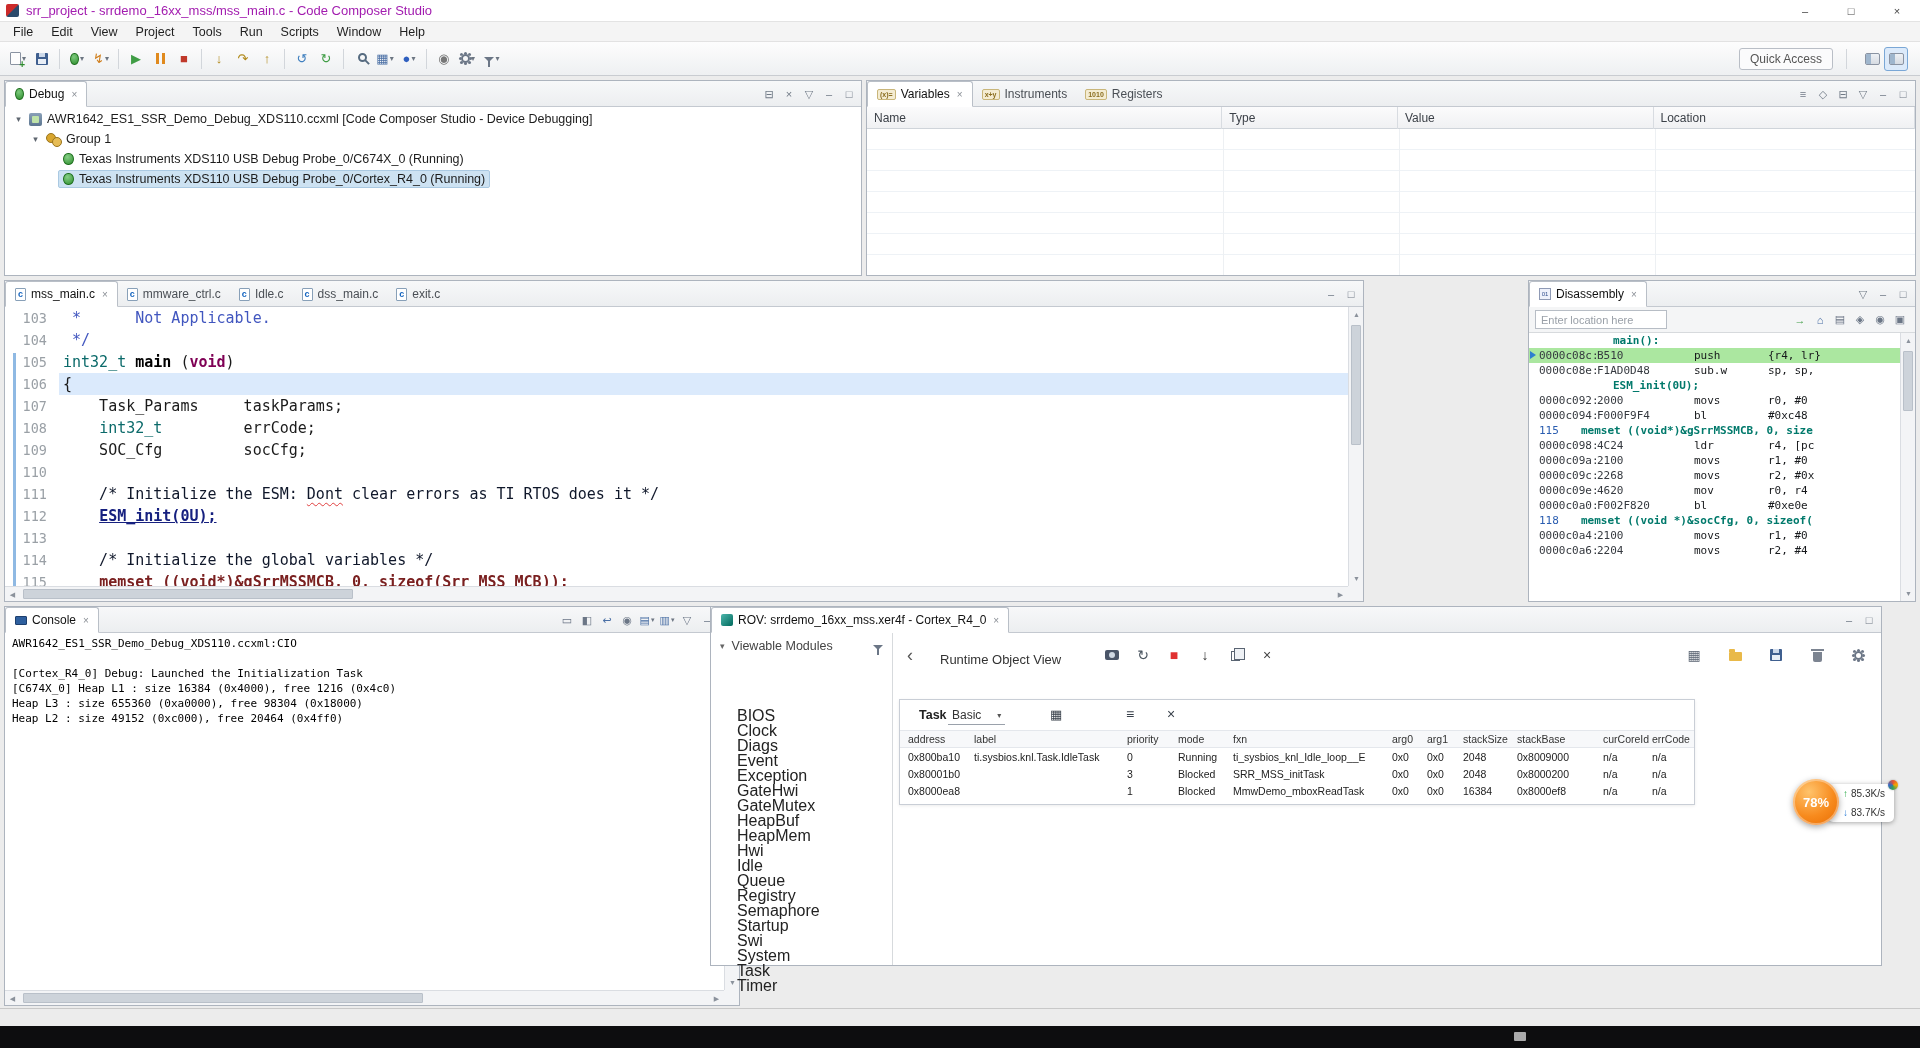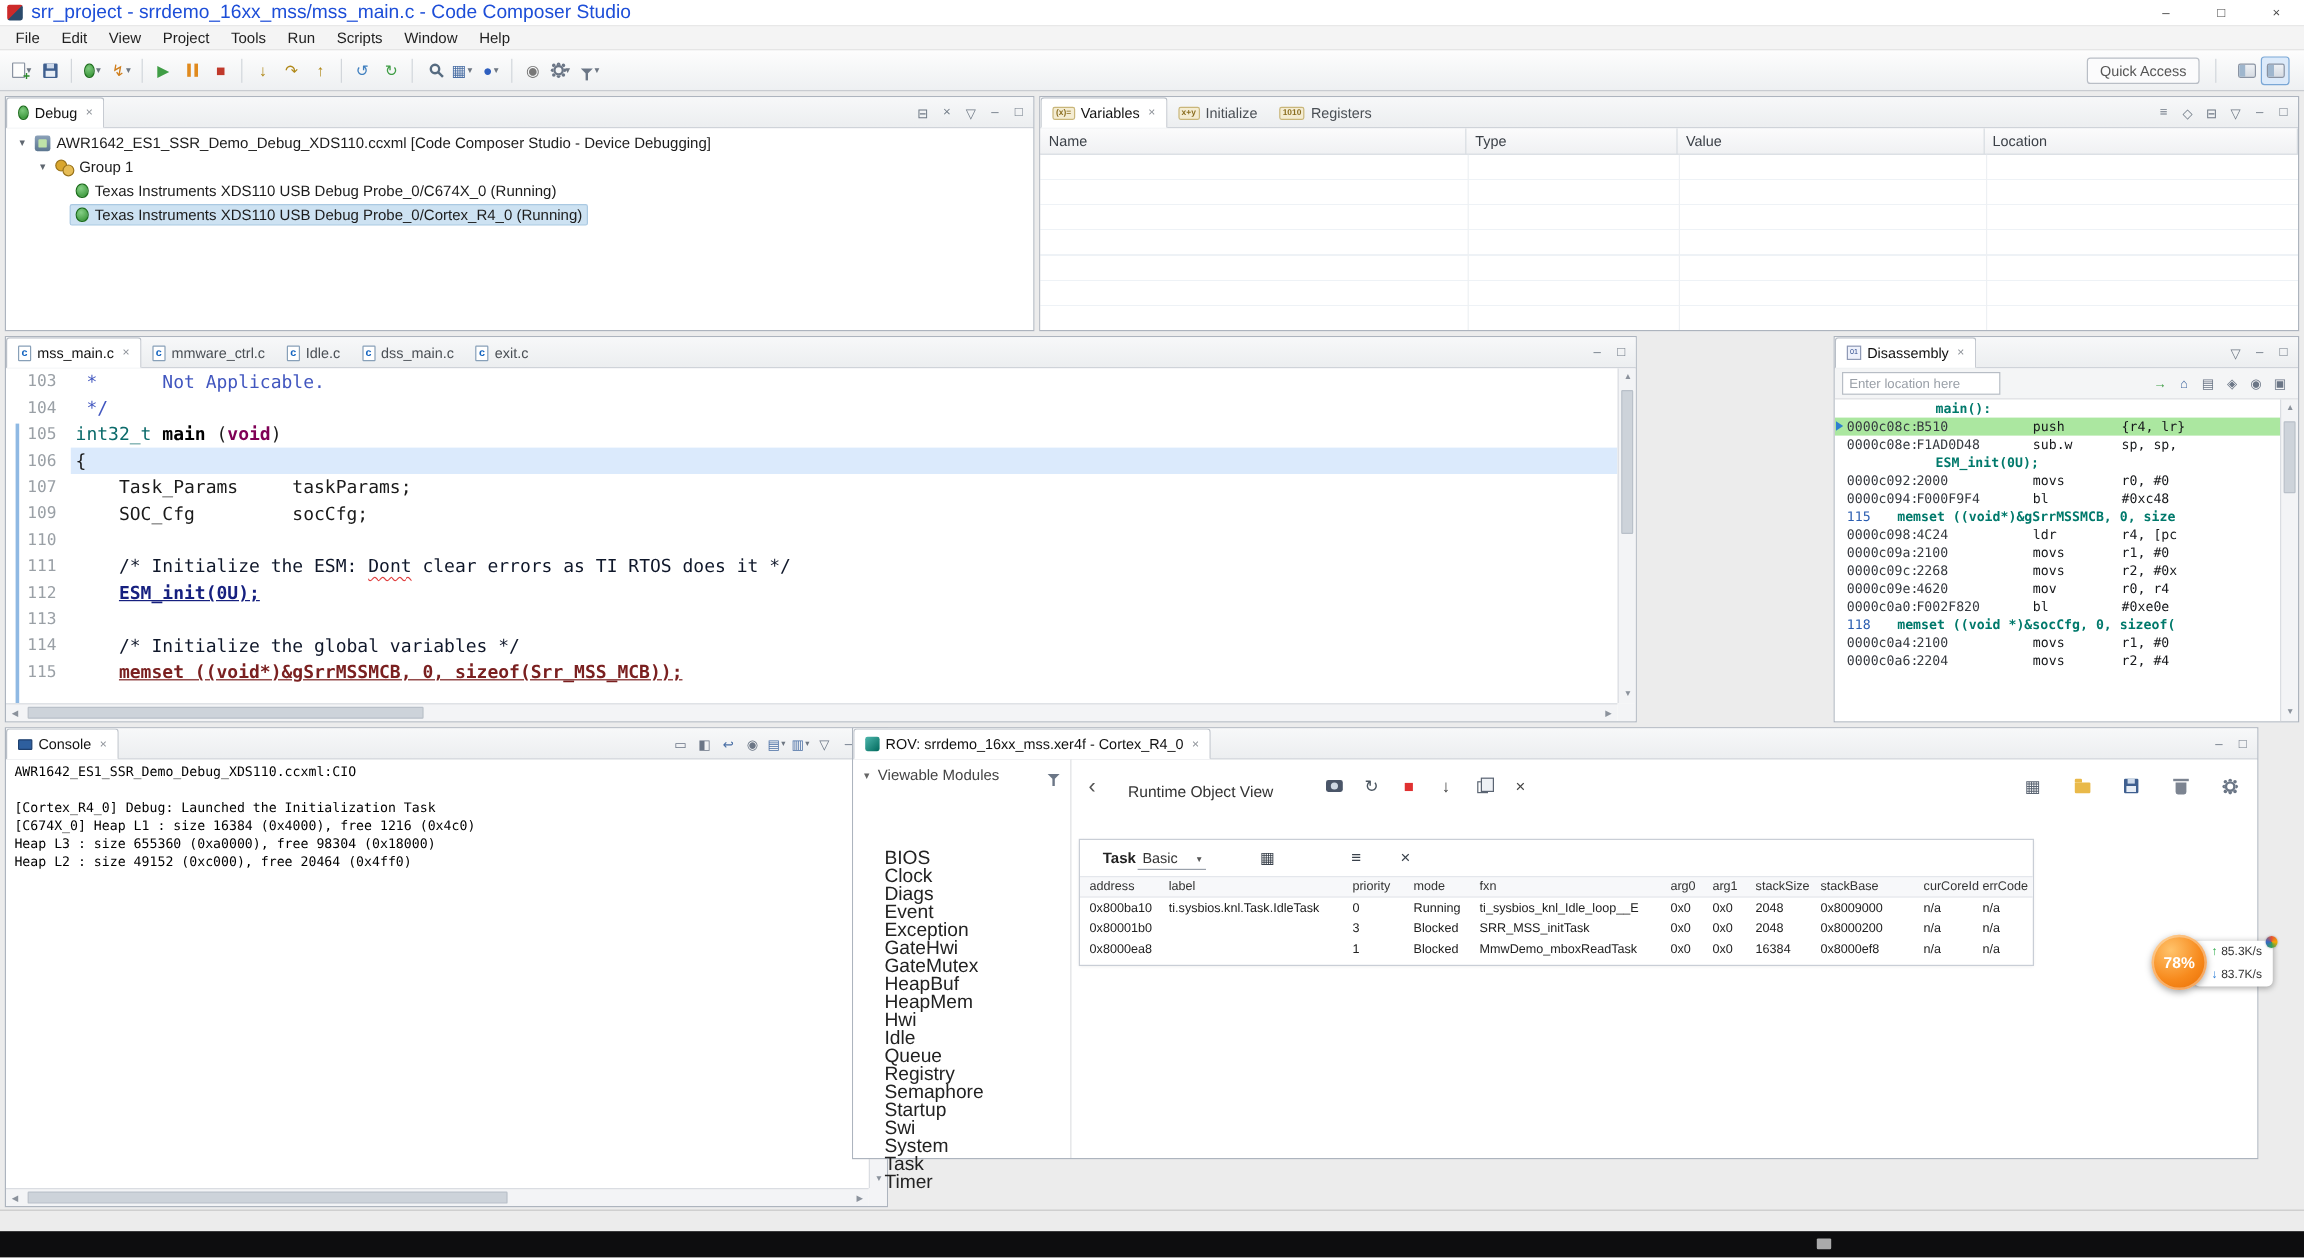--- a/index.html
+++ b/index.html
@@ -3,21 +3,21 @@
 <meta charset="utf-8">
 <style>
 *{margin:0;padding:0;box-sizing:border-box}
 html,body{width:1920px;height:1048px;overflow:hidden;background:#9a9a9a}
 body{font-family:"Liberation Sans",sans-serif;font-size:12px;color:#222}
 .screen{position:relative;width:1920px;height:1048px;background:#ececec;overflow:hidden}
 
 
 .titlebar{position:absolute;left:0;top:0;right:0;height:22px;background:#fff;display:flex;align-items:center;padding-left:6px;border-bottom:1px solid #e3e3e3}
 .app-icon{width:13px;height:13px;border-radius:2px;background:linear-gradient(135deg,#cc2a2a 48%,#2b4a6b 52%);margin-right:7px;flex:none}
-.win-title{font-size:16px;color:#1d4ed8;white-space:nowrap}
+.win-title{font-size:13px;color:#a21caf;white-space:nowrap}
 .win-btns{position:absolute;right:0;top:0;height:22px;display:flex}
 .win-btn{width:46px;height:22px;display:flex;align-items:center;justify-content:center;font-size:11px;color:#444}
 .menubar{position:absolute;left:0;top:22px;right:0;height:20px;background:#f4f4f4;display:flex;align-items:center;padding-left:4px;border-bottom:1px solid #e2e2e2}
 .menu-item{padding:2px 9px;font-size:12.5px;color:#1f1f1f;white-space:nowrap}
 .toolbar{position:absolute;left:0;top:42px;right:0;height:34px;background:linear-gradient(#fdfdfd,#eef0f2);border-bottom:1px solid #c9ccd1;display:flex;align-items:center;padding:0 6px}
 .tb-icons{display:flex;align-items:center}
 .tb-sep{width:1px;height:20px;background:#d2d6db;margin:0 5px;flex:none}
 .tbi{min-width:24px;height:24px;display:flex;align-items:center;justify-content:center;border-radius:3px;font-size:13px;color:#5f6b78;position:relative;flex:none}
 .tbi>span{pointer-events:none}
 .dd{font-size:8px;color:#6d7682;margin-left:1px}
@@ -344,21 +344,21 @@
   </div>
 
   <div class="panel" style="left:866px;top:80px;width:1050px;height:196px">
     <div class="phead" id="vars-tabs">
       <div class="ptab active">
           <span class="vic">(x)=</span>
           <span>Variables</span>
           <span class="tclose">×</span>
         </div><div class="ptab">
           <span class="vic">x+y</span>
-          <span>Initialize</span>
+          <span>Instruments</span>
         </div><div class="ptab">
           <span class="vic">1010</span>
           <span>Registers</span>
         </div><div class="ptools" id="vars-tools">
           <div class="mini">
             <span>≡</span>
           </div>
           <div class="mini">
             <span>◇</span>
           </div>
@@ -415,20 +415,21 @@
             <span>□</span>
           </div>
         </div>
     </div>
     <div class="codewrap" id="codewrap">
         <div class="crow"><div class="lnum">103</div><div class="ctext"><span class="sg-cmt2"> *      Not Applicable.</span></div></div>
         <div class="crow"><div class="lnum">104</div><div class="ctext"><span class="sg-cmt2"> */</span></div></div>
         <div class="crow"><div class="lnum">105</div><div class="ctext"><span class="sg-typ">int32_t</span><span class="sg-pln"> </span><span class="sg-fn">main</span><span class="sg-pln"> (</span><span class="sg-kw">void</span><span class="sg-pln">)</span></div></div>
         <div class="crow hl"><div class="lnum">106</div><div class="ctext"><span class="sg-pln">{</span></div></div>
         <div class="crow"><div class="lnum">107</div><div class="ctext"><span class="sg-pln">    Task_Params     taskParams;</span></div></div>
+        <div class="crow"><div class="lnum">108</div><div class="ctext"><span class="sg-pln">    </span><span class="sg-typ">int32_t</span><span class="sg-pln">         errCode;</span></div></div>
         <div class="crow"><div class="lnum">109</div><div class="ctext"><span class="sg-pln">    SOC_Cfg         socCfg;</span></div></div>
         <div class="crow"><div class="lnum">110</div><div class="ctext"></div></div>
         <div class="crow"><div class="lnum">111</div><div class="ctext"><span class="sg-cmt">    /* Initialize the ESM: </span><span class="sg-cmt sg-sp">Dont</span><span class="sg-cmt"> clear errors as TI RTOS does it */</span></div></div>
         <div class="crow"><div class="lnum">112</div><div class="ctext"><span class="sg-pln">    </span><span class="sg-link">ESM_init(0U);</span></div></div>
         <div class="crow"><div class="lnum">113</div><div class="ctext"></div></div>
         <div class="crow"><div class="lnum">114</div><div class="ctext"><span class="sg-cmt">    /* Initialize the global variables */</span></div></div>
         <div class="crow"><div class="lnum">115</div><div class="ctext"><span class="sg-pln">    </span><span class="sg-linkr">memset ((void*)&amp;gSrrMSSMCB, 0, sizeof(Srr_MSS_MCB));</span></div></div>
         <div class="rangebar"></div>
       </div>
   <div class="sbv" style="top: 26px; right: 0px; bottom: 15px;">

